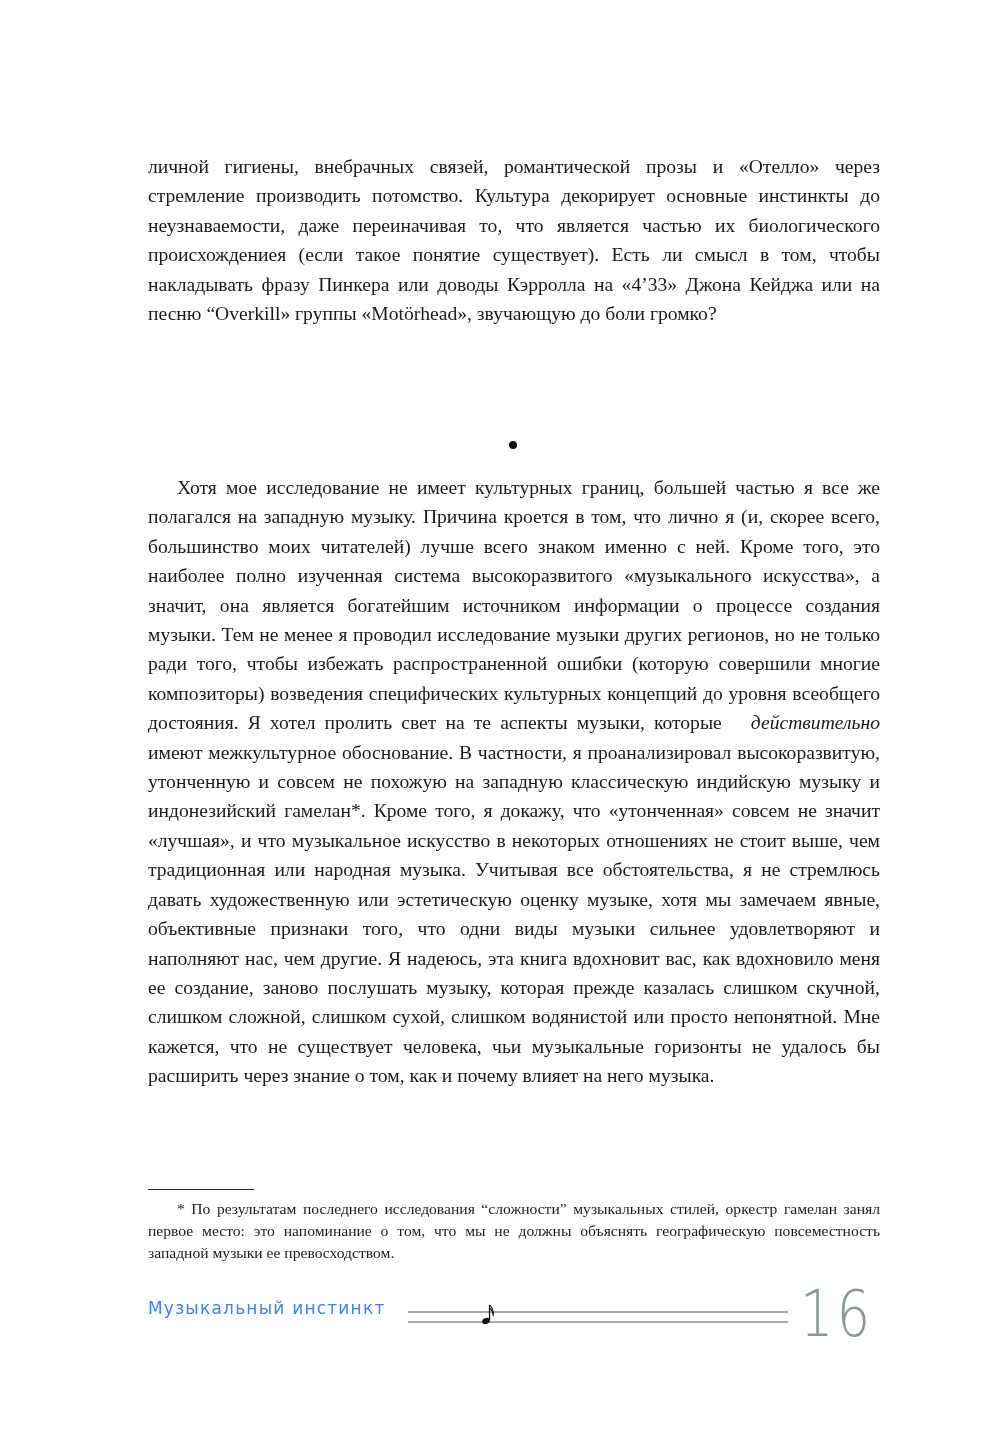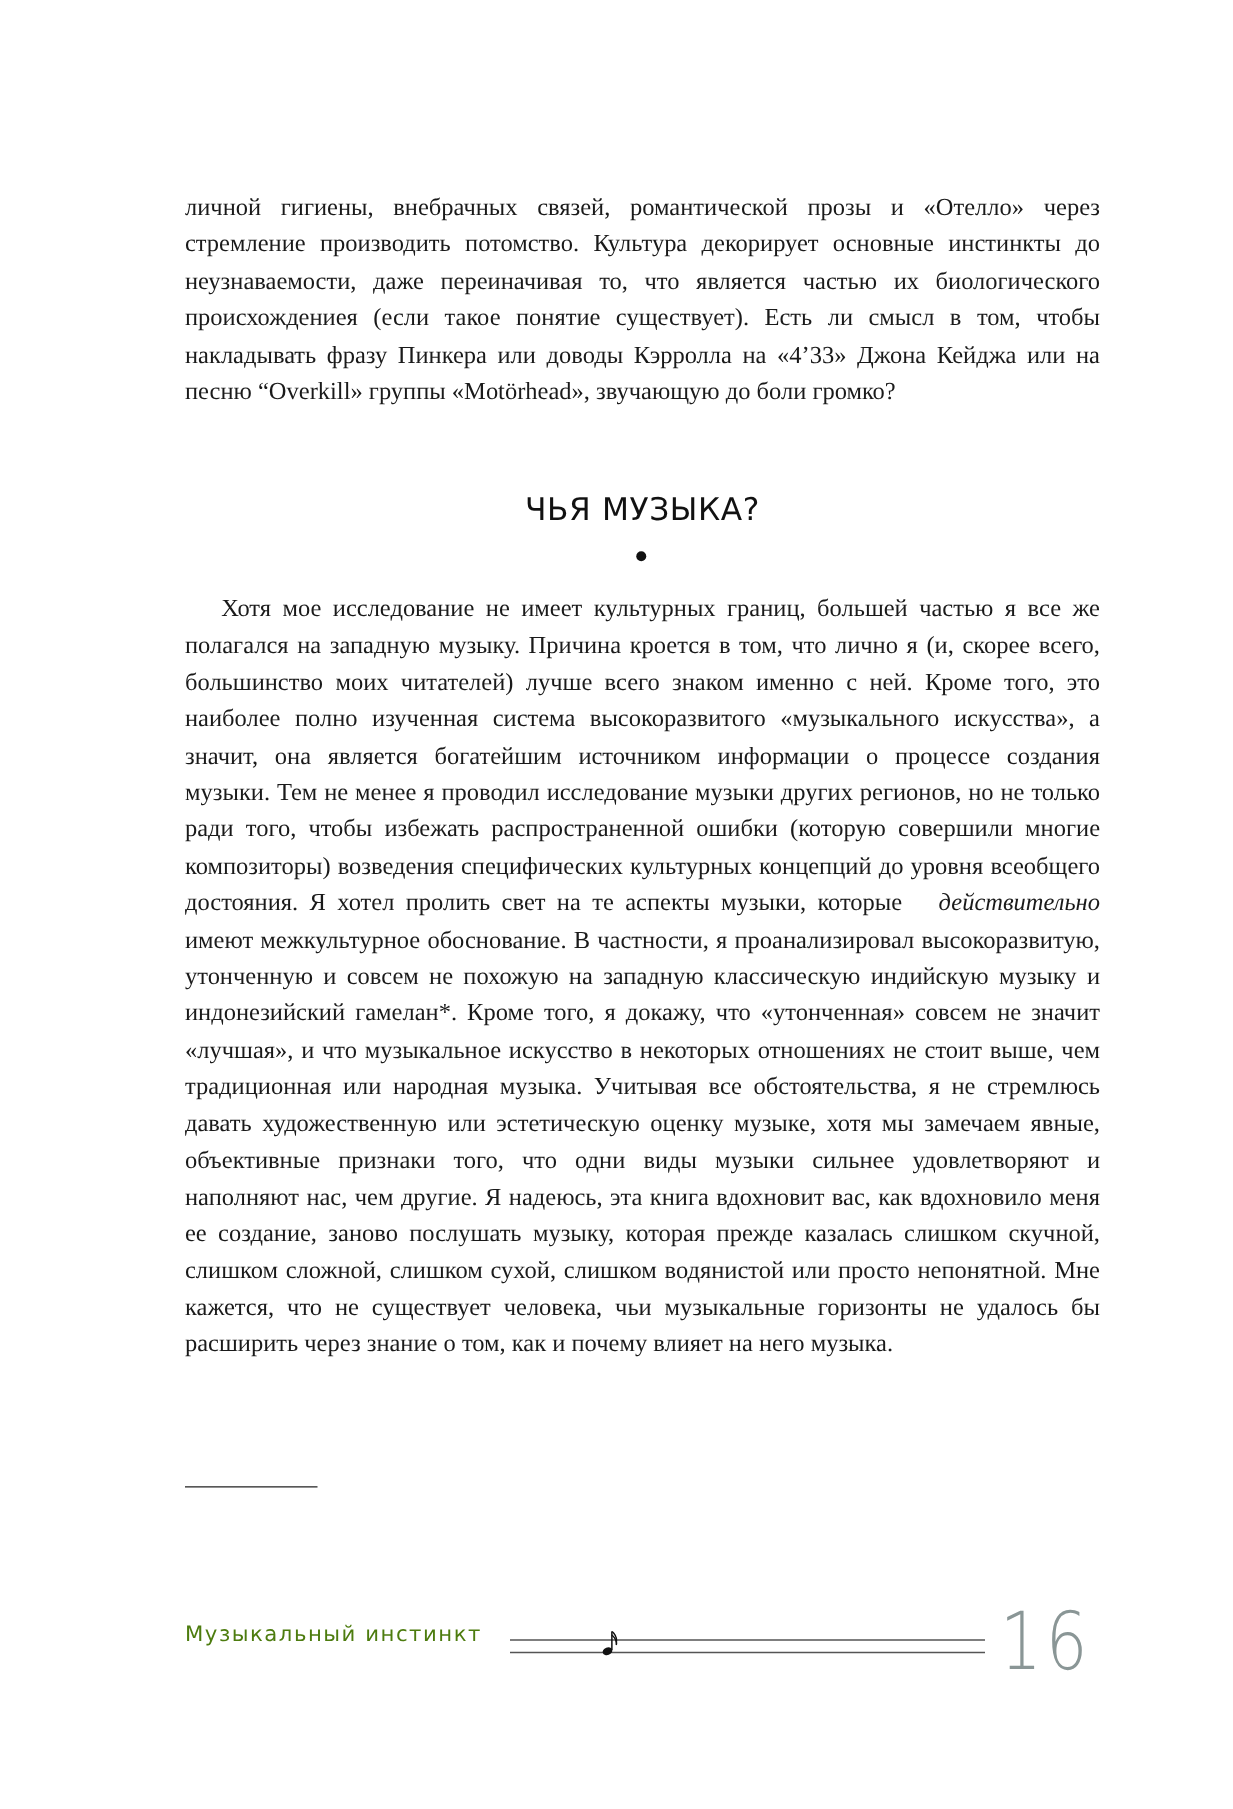--- a/index.html
+++ b/index.html
@@ -25,46 +25,46 @@
   #body { top: 473px; }
   em { font-style: italic; margin-left: 20px; }
   .fn-rule { position: absolute; left: 148px; top: 1189px; width: 106px; height: 1px; background: #222; }
   .footnote {
     position: absolute; left: 148px; width: 732px; top: 1198px;
     font-family: "Liberation Serif", "DejaVu Serif", serif;
     font-size: 15.6px; line-height: 22px; text-align: justify; margin: 0; text-indent: 29px;
   }
   .footer-title {
     position: absolute; left: 148px; top: 1298px;
-    font-family: "DejaVu Sans", "Liberation Sans", sans-serif; font-size: 17px; letter-spacing: 1.2px; color: #4d7c0f;
+    font-family: "DejaVu Sans", "Liberation Sans", sans-serif; font-size: 17px; letter-spacing: 1.2px; color: #3b82f6;
   }
   .staff { position: absolute; left: 408px; top: 1305px; width: 380px; height: 20px; }
   .page-number {
     position: absolute; left: 800px; top: 1278px;
     font-family: "DejaVu Sans", "Liberation Sans", sans-serif; font-size: 64px; font-weight: 200; color: #8a9696;
     letter-spacing: 4px; line-height: 72px; transform: scaleX(0.82); transform-origin: left top;
   }
 </style>
 </head>
 <body>
 
 <div class="page">
 
   <div class="text-block indent-none" id="intro">
     <p>личной гигиены, внебрачных связей, романтической прозы и «Отелло» через стремление производить потомство. Культура декорирует основные инстинкты до неузнаваемости, даже переиначивая то, что является частью их биологического происхождениея (если такое понятие существует). Есть ли смысл в том, чтобы накладывать фразу Пинкера или доводы Кэрролла на «4’33» Джона Кейджа или на песню “Overkill» группы «Motörhead», звучающую до боли громко?</p>
   </div>
 
-  <h2 class="heading">ЧЬЯ МУЗЫКА?</h2>
   <div class="bullet"></div>
 
   <div class="text-block" id="body">
     <p class="indent"><span>Хотя мое исследование не имеет культурных границ, большей частью я все же полагался на западную музыку. Причина кроется в том, что лично я (и, скорее всего, большинство моих читателей) лучше всего знаком именно с ней. Кроме того, это наиболее полно изученная система высокоразвитого «музыкального искусства», а значит, она является богатейшим источником информации о процессе создания музыки. Тем не менее я проводил исследование музыки других регионов, но не только ради того, чтобы избежать распространенной ошибки (которую совершили многие композиторы) возведения специфических культурных концепций до уровня всеобщего достояния. Я хотел пролить свет на те аспекты музыки, которые </span><em>действительно</em><span> имеют межкультурное обоснование. В частности, я проанализировал высокоразвитую, утонченную и совсем не похожую на западную классическую индийскую музыку и индонезийский гамелан*. Кроме того, я докажу, что «утонченная» совсем не значит «лучшая», и что музыкальное искусство в некоторых отношениях не стоит выше, чем традиционная или народная музыка. Учитывая все обстоятельства, я не стремлюсь давать художественную или эстетическую оценку музыке, хотя мы замечаем явные, объективные признаки того, что одни виды музыки сильнее удовлетворяют и наполняют нас, чем другие. Я надеюсь, эта книга вдохновит вас, как вдохновило меня ее создание, заново послушать музыку, которая прежде казалась слишком скучной, слишком сложной, слишком сухой, слишком водянистой или просто непонятной. Мне кажется, что не существует человека, чьи музыкальные горизонты не удалось бы расширить через знание о том, как и почему влияет на него музыка.</span></p>
   </div>
 
   <div class="fn-rule"></div>
+  <p class="footnote">* По результатам последнего исследования “сложности” музыкальных стилей, оркестр гамелан занял первое место: это напоминание о том, что мы не должны объяснять географическую повсеместность западной музыки ее превосходством.</p>
 
   <div class="footer-title">Музыкальный инстинкт</div>
 
   <svg class="staff" viewBox="0 0 380 20">
     <line x1="0" y1="7" x2="380" y2="7" stroke="#555" stroke-width="1.2"></line>
     <line x1="0" y1="17" x2="380" y2="17" stroke="#555" stroke-width="1.2"></line>
     <g>
       <ellipse cx="78" cy="16" rx="4" ry="3" fill="#111" transform="rotate(-20 78 16)"></ellipse>
       <line x1="81.5" y1="15" x2="81.5" y2="0" stroke="#111" stroke-width="1.2"></line>
       <path d="M81.5 0 Q86 4 85 9" stroke="#111" stroke-width="1.2" fill="none"></path>

